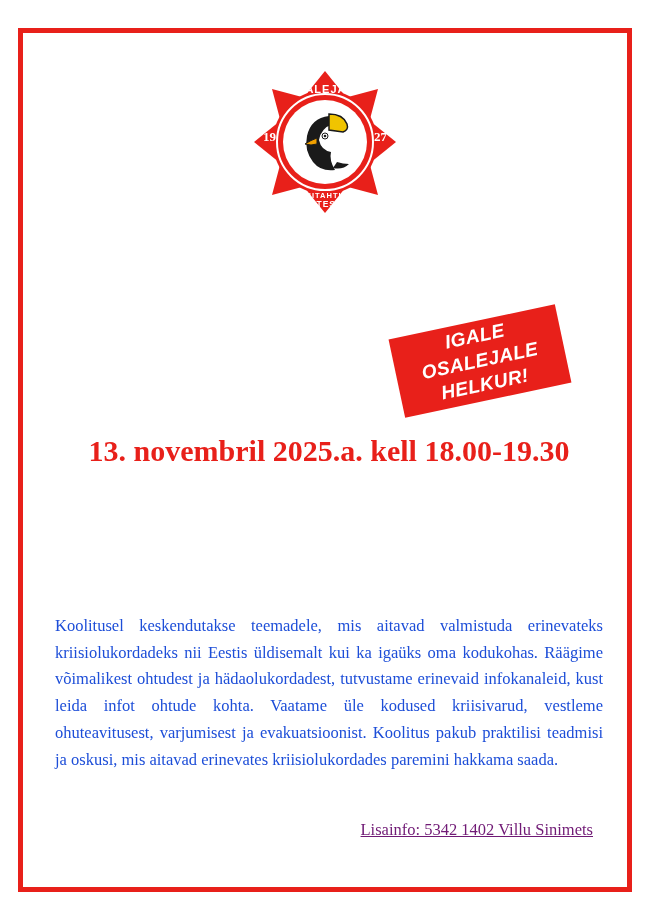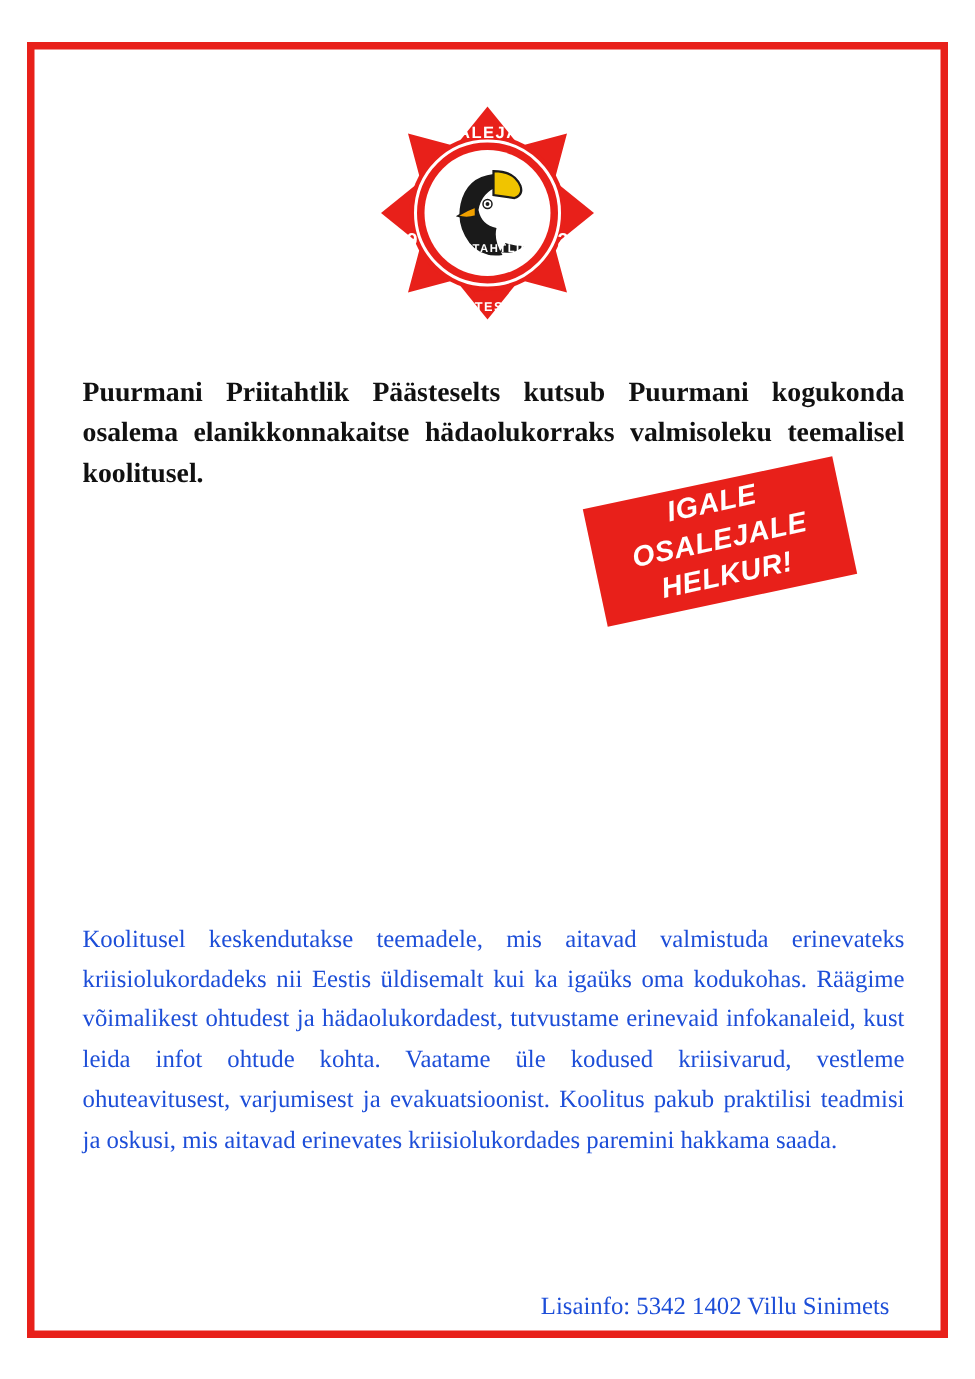--- a/index.html
+++ b/index.html
@@ -75,36 +75,35 @@
     color: #ffffff;
     font-family: "Liberation Sans", sans-serif;
     font-weight: bold;
     letter-spacing: 1px;
   }
   .logo-top-text {
     top: 16px;
     font-size: 11px;
   }
   .logo-bottom-text1 {
-    top: 94px;
+    top: 124px;
     font-size: 7.5px;
   }
   .logo-bottom-text2 {
     top: 132px;
     font-size: 8.5px;
     text-align: center;
   }
   .logo-year-left, .logo-year-right {
     position: absolute;
     top: 62px;
     color: #ffffff;
-    font-family: Liberation Mono, monospace;
+    font-family: Liberation Serif, serif;
     font-weight: bold;
     font-size: 13px;
-    margin-top: 24px;
   }
   .logo-year-left { left: 13px; }
   .logo-year-right { right: 13px; }
 
   
   .bird {
     position: absolute;
     left: 16px;
     top: 12px;
     width: 56px;
@@ -170,23 +169,24 @@
     font-size: 16.5px;
     line-height: 1.62;
     text-align: justify;
     color: #1d4ed8;
   }
 
   
   .contact {
     position: absolute;
     right: 34px;
-    top: 828px;
+    top: 787px;
     font-size: 16.5px;
-    color: #1d4ed8;
+    color: #701a75;
+    text-decoration: underline;
   }
 </style>
 </head>
 <body>
 
 <div class="poster">
 
   <div class="logo-wrap">
     <div class="logo">
       <svg class="maltese" viewBox="0 0 150 150">
@@ -212,28 +212,28 @@
         </svg>
       </div>
       <div class="logo-top-text">OSALEJALE</div>
       <div class="logo-year-left">19</div>
       <div class="logo-year-right">27</div>
       <div class="logo-bottom-text1">PRIITAHTLIK</div>
       <div class="logo-bottom-text2">PÄÄSTESELTS</div>
     </div>
   </div>
 
-  <div class="intro">Puurmani Priitahtlik Päästeselts kutsub Puurmani kogukonda osalema elanikkonnakaitse hädaolukorraks valmisoleku teemalisel koolitusel.</div>
 
   <div class="sticker">
     <span>IGALE</span>
     <span>OSALEJALE</span>
     <span>HELKUR!</span>
   </div>
 
   <div class="headline">
+    <div class="l2">13. novembril 2025.a. kell 18.00-19.30</div>
   </div>
 
   <div class="body-text">Koolitusel keskendutakse teemadele, mis aitavad valmistuda erinevateks kriisiolukordadeks nii Eestis üldisemalt kui ka igaüks oma kodukohas. Räägime võimalikest ohtudest ja hädaolukordadest, tutvustame erinevaid infokanaleid, kust leida infot ohtude kohta. Vaatame üle kodused kriisivarud, vestleme ohuteavitusest, varjumisest ja evakuatsioonist. Koolitus pakub praktilisi teadmisi ja oskusi, mis aitavad erinevates kriisiolukordades paremini hakkama saada.</div>
 
   <div class="contact">Lisainfo: 5342 1402 Villu Sinimets</div>
 
 </div>
 
 </body></html>

